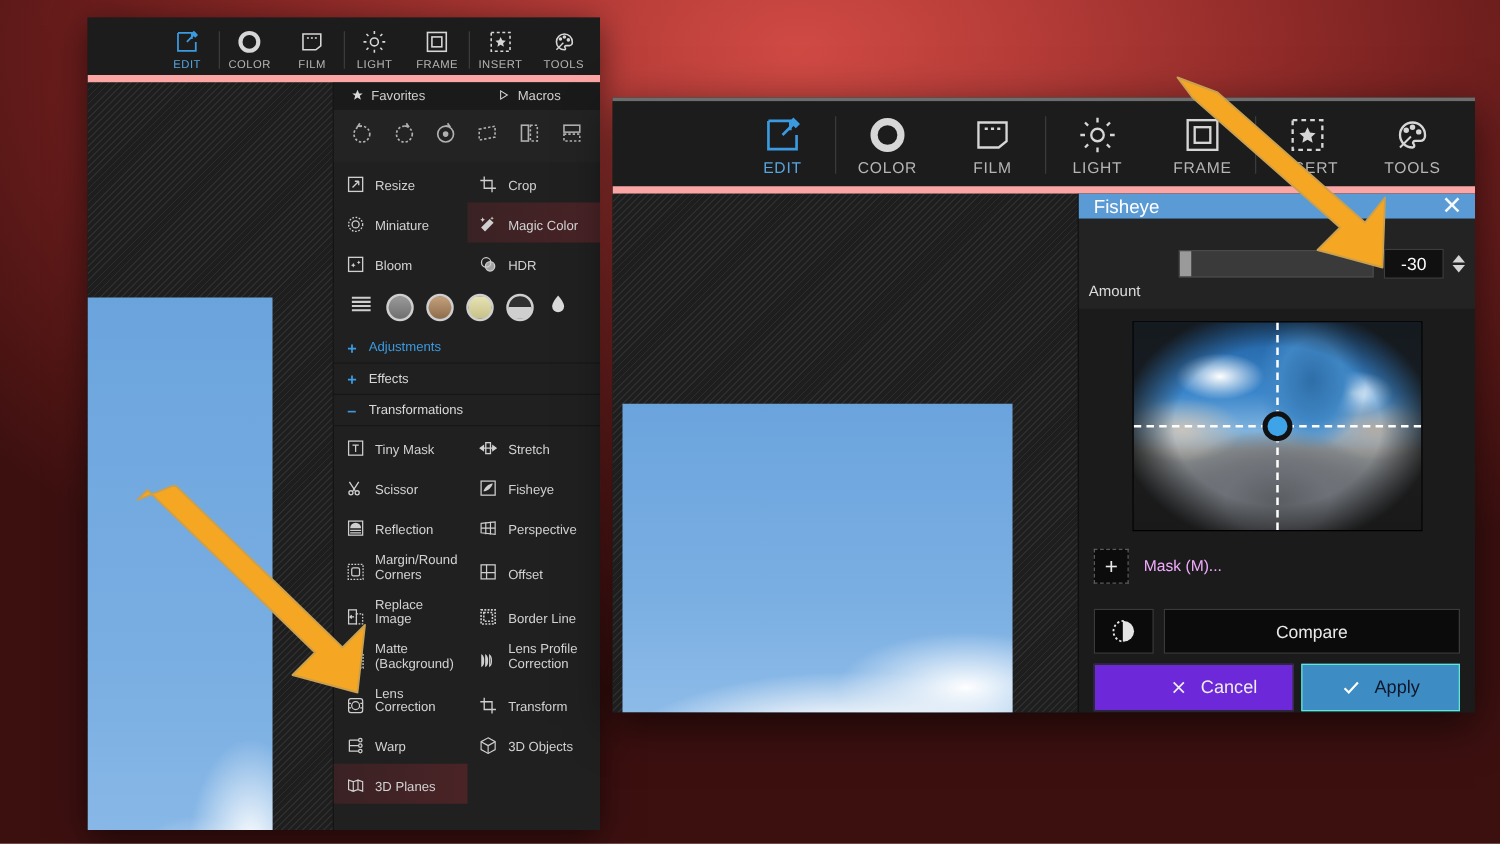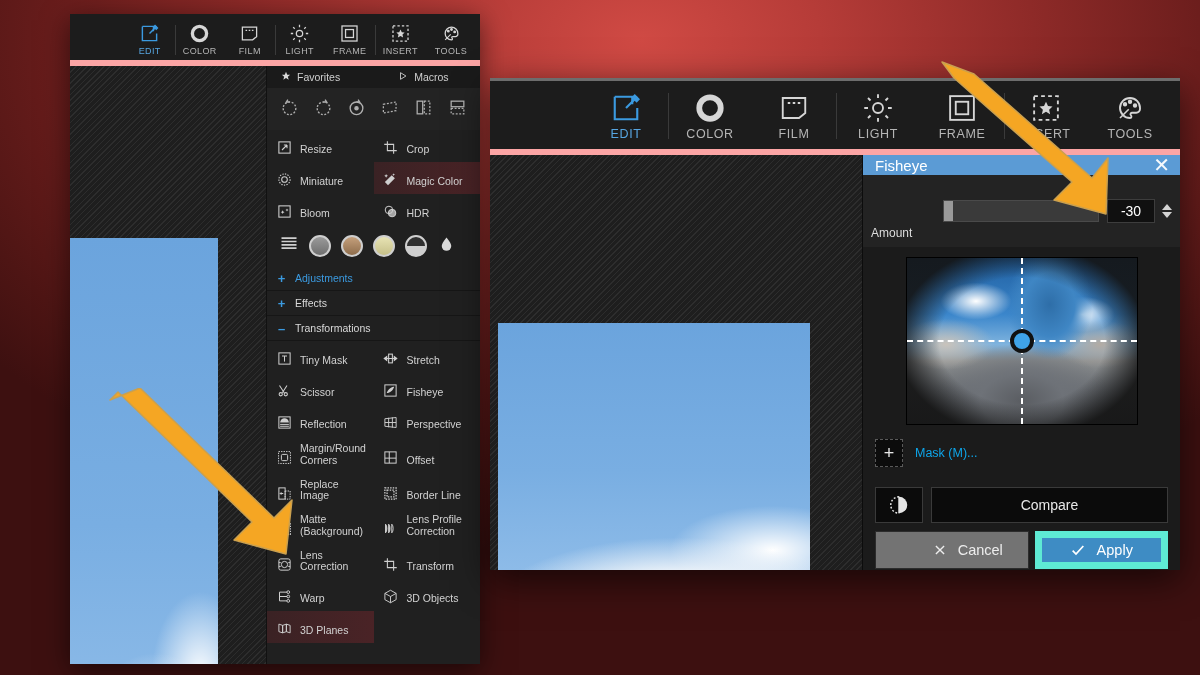--- a/index.html
+++ b/index.html
@@ -127,35 +127,35 @@
   .pv-vline { position: absolute; left: 50%; top: 0; width: 0; height: 100%;
     border-left: 2px dashed #fff; transform: translateX(-1px); }
   .pv-hline { position: absolute; top: 50%; left: 0; width: 100%; height: 0;
     border-top: 2px dashed #fff; transform: translateY(-1px); }
   .pv-handle { position: absolute; left: 50%; top: 50%; width: 24px; height: 24px;
     transform: translate(-50%,-50%); border-radius: 50%; border: 4px solid #111; background: #3fa3e8; }
 
   .maskrow { display: flex; align-items: center; gap: 12px; padding: 6px 10px 10px 12px; }
   .plus-btn { width: 28px; height: 28px; background: #0c0c0c; border: 1px dashed #5a5a5a;
               color: #e8e8e8; font-size: 18px; display: flex; align-items: center; justify-content: center; cursor: pointer; }
-  .mask-lb { font-size: 12.5px; color: #0ea5e9; }
+  .mask-lb { font-size: 12.5px; color: #f0abfc; }
 
   .dlg-sep { height: 1px; background: #3b3b3b; margin: 0 12px; }
 
   .cmprow { display: flex; gap: 8px; padding: 10px 12px 6px 12px; }
   .cmp-ic { width: 48px; height: 36px; background: #0b0b0b; border: 1px solid #3a3a3a;
             display: flex; align-items: center; justify-content: center; cursor: pointer; }
   .cmp-btn { flex: 1; height: 36px; background: #0b0b0b; border: 1px solid #3a3a3a; color: #e9e9e9;
              font-size: 14px; display: flex; align-items: center; justify-content: center; cursor: pointer; }
 
   .actrow { display: flex; gap: 6px; padding: 2px 12px 12px 12px; }
   .btn { flex: 1; height: 38px; display: flex; align-items: center; justify-content: center; gap: 11px;
          font-size: 14.5px; cursor: pointer; }
-  .btn-cancel { background: #737373; border: 1px solid #2c2c2c; color: #ededed; padding-left: 32px; }
-  .btn-apply { background: #3e8cc4; border: 7px solid #5eead4; color: #ffffff; }
+  .btn-cancel { background: #6d28d9; border: 1px solid #2c2c2c; color: #ededed; padding-left: 32px; }
+  .btn-apply { background: #3e8cc4; border: 1px solid #5eead4; color: #0f172a; }
 
   
   .arrow { position: absolute; pointer-events: none; }
 </style>
 </head>
 <body>
 
 <div id="win-back">
 
   <div class="topbar">

